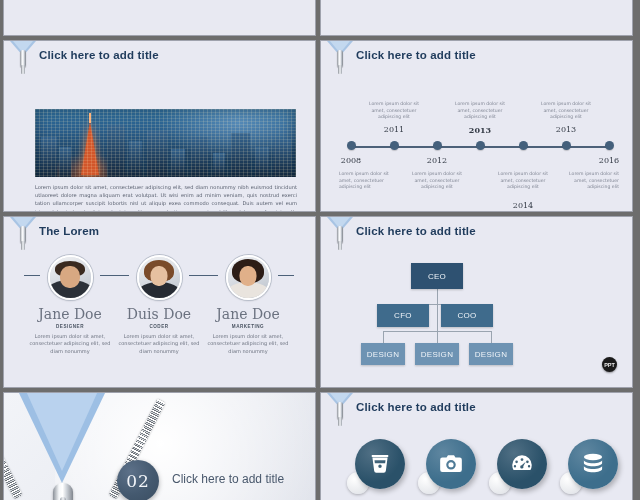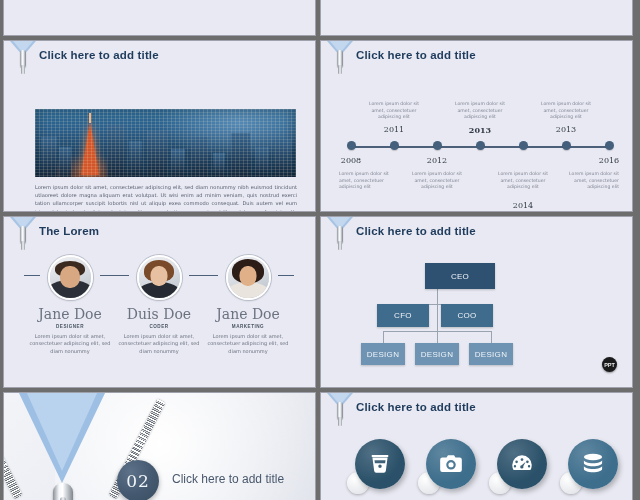--- a/index.html
+++ b/index.html
@@ -359,21 +359,21 @@
     <div class="slide-title">Click here to add title</div>
 
     <div class="org">
 
       <div class="org-line" style="left:76px;top:32px;width:1px;height:60px;"></div>
       <div class="org-line" style="left:44px;top:47px;width:64px;height:1px;"></div>
       <div class="org-line" style="left:22px;top:74px;width:108px;height:1px;"></div>
       <div class="org-line" style="left:22px;top:74px;width:1px;height:12px;"></div>
       <div class="org-line" style="left:130px;top:74px;width:1px;height:12px;"></div>
       <div id="org-nodes">
-          <div class="org-box" style="left: 64px; top: 6px; width: 70px; height: 26px; background: rgb(46, 81, 113);">CEO</div>
+          <div class="org-box" style="left: 50px; top: 6px; width: 52px; height: 26px; background: rgb(46, 81, 113);">CEO</div>
           <div class="org-box" style="left: 16px; top: 47px; width: 52px; height: 23px; background: rgb(63, 107, 140);">CFO</div>
           <div class="org-box" style="left: 80px; top: 47px; width: 52px; height: 23px; background: rgb(63, 107, 140);">COO</div>
           <div class="org-box" style="left: 0px; top: 86px; width: 44px; height: 22px; background: rgb(110, 147, 179);">DESIGN</div>
           <div class="org-box" style="left: 54px; top: 86px; width: 44px; height: 22px; background: rgb(110, 147, 179);">DESIGN</div>
           <div class="org-box" style="left: 108px; top: 86px; width: 44px; height: 22px; background: rgb(110, 147, 179);">DESIGN</div>
         </div>
     </div>
 
     <div class="wm">PPT</div>
   </div>

